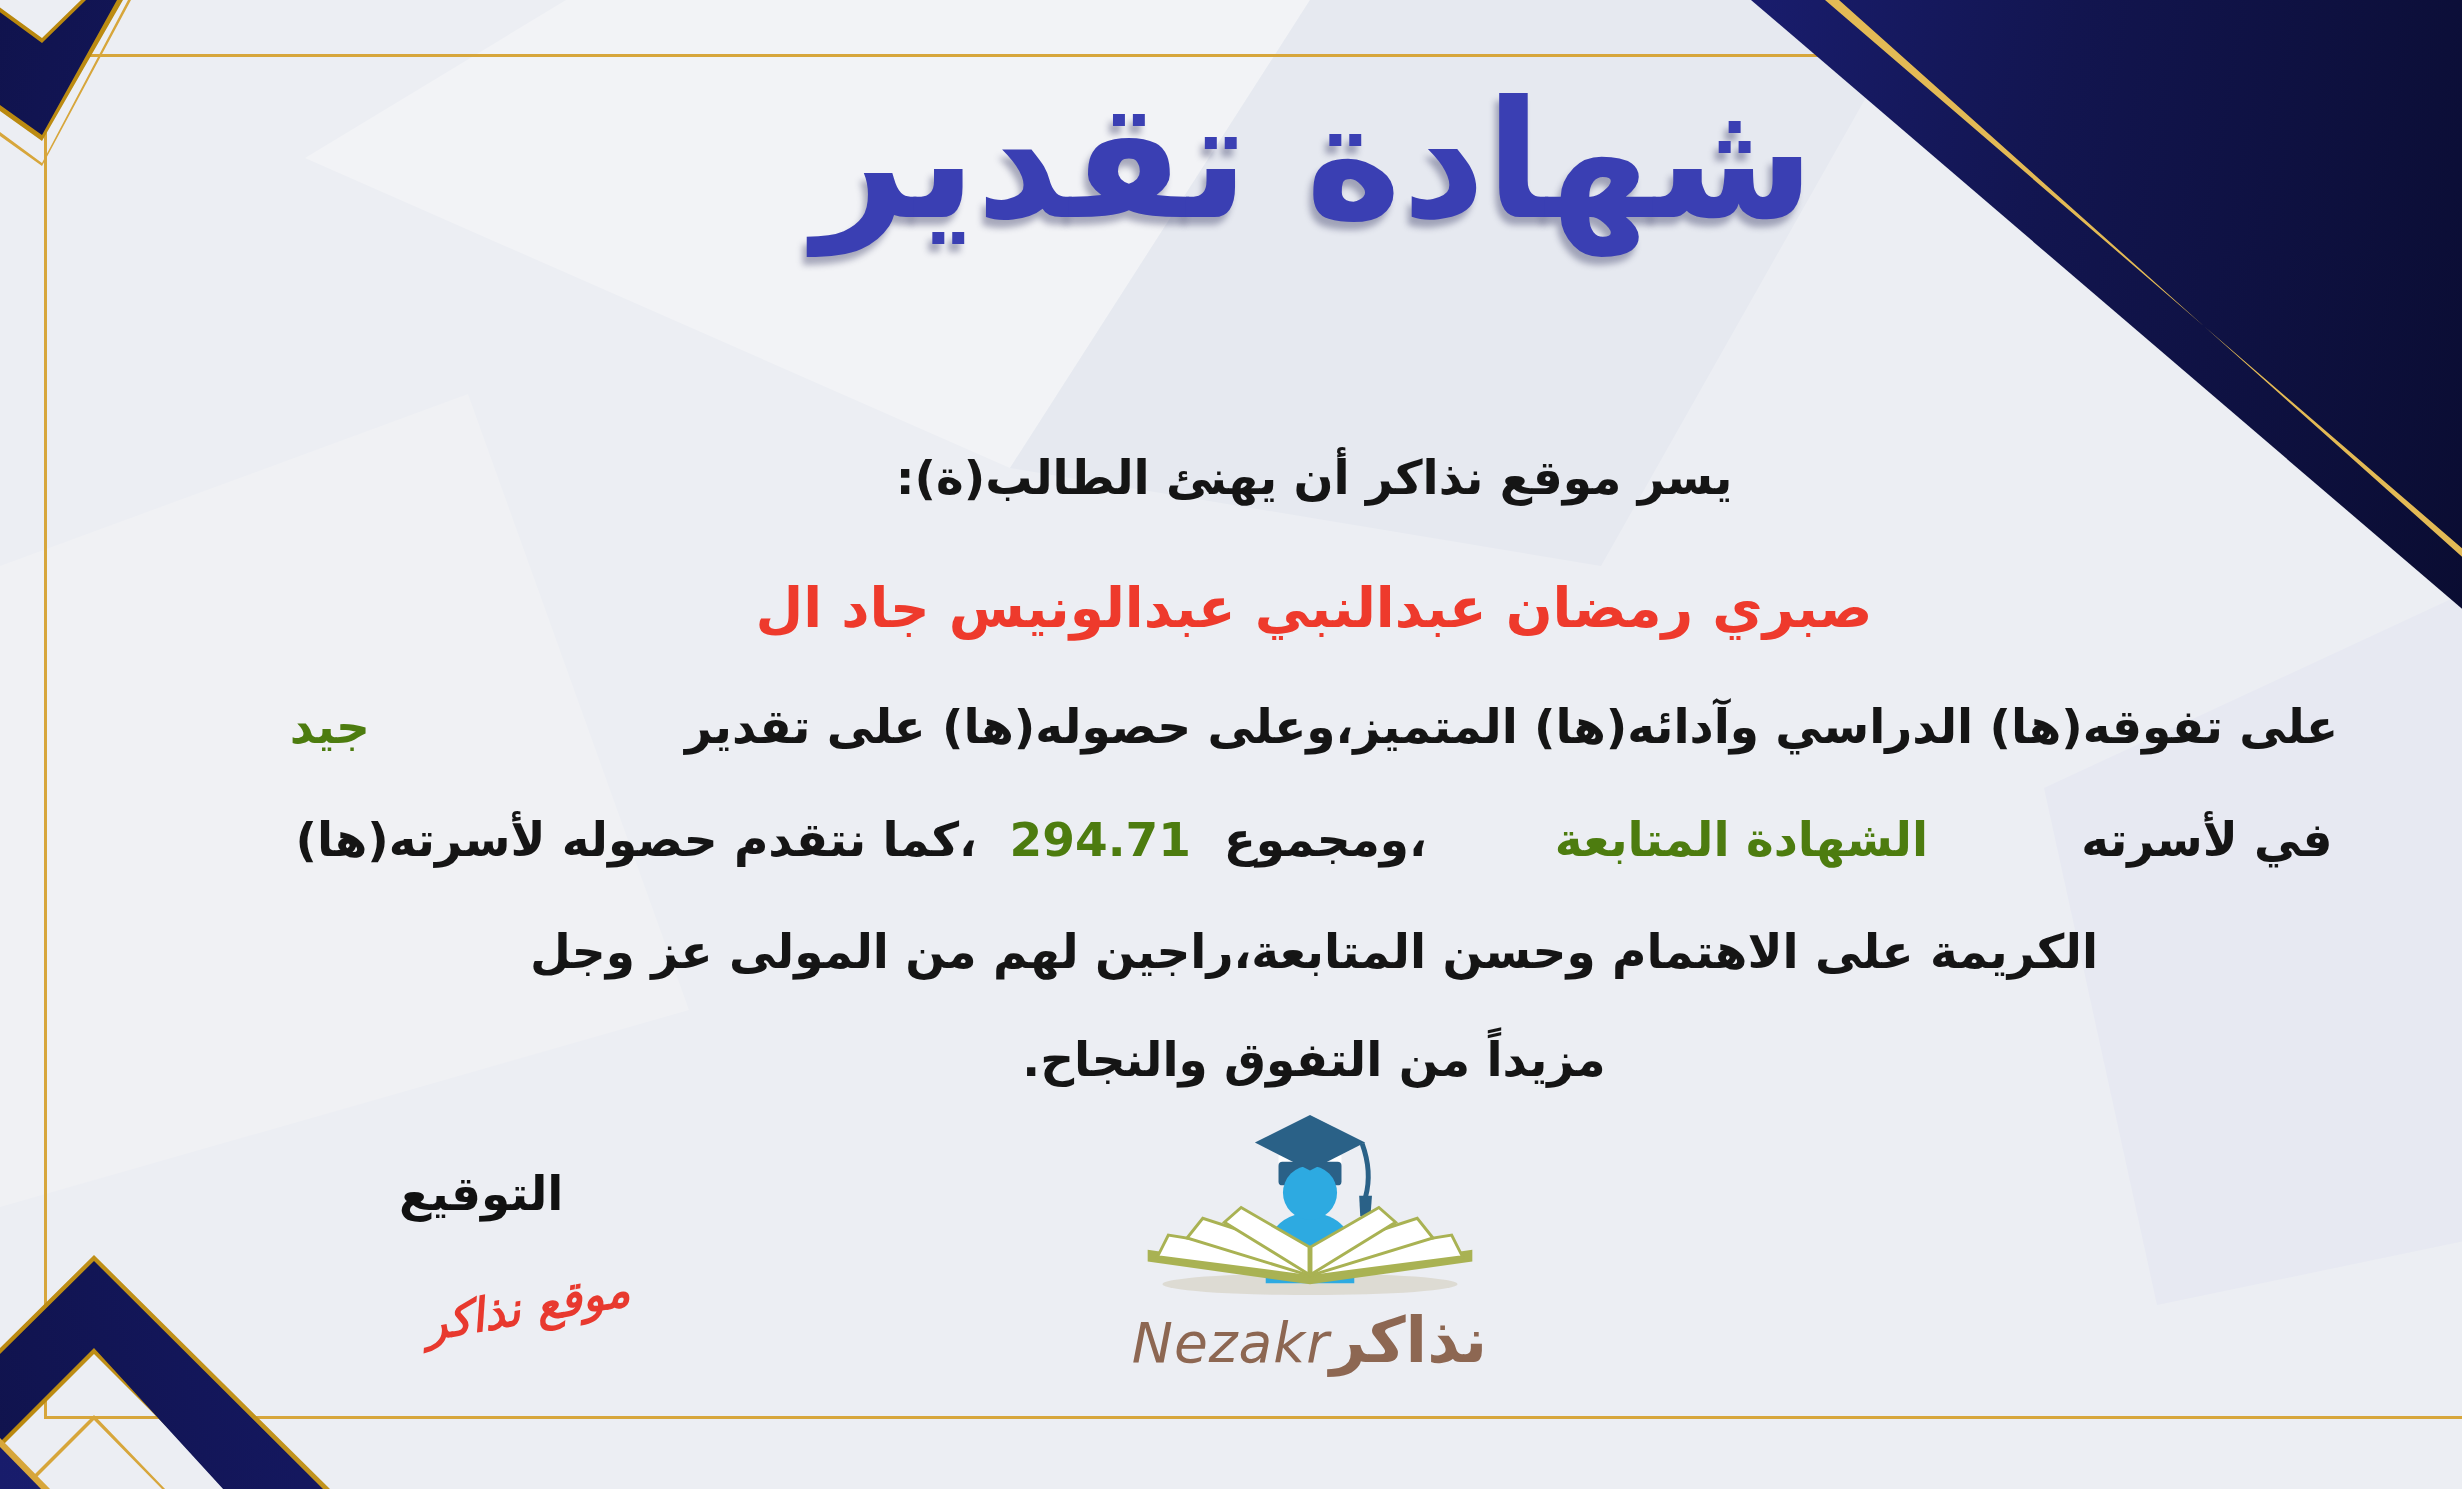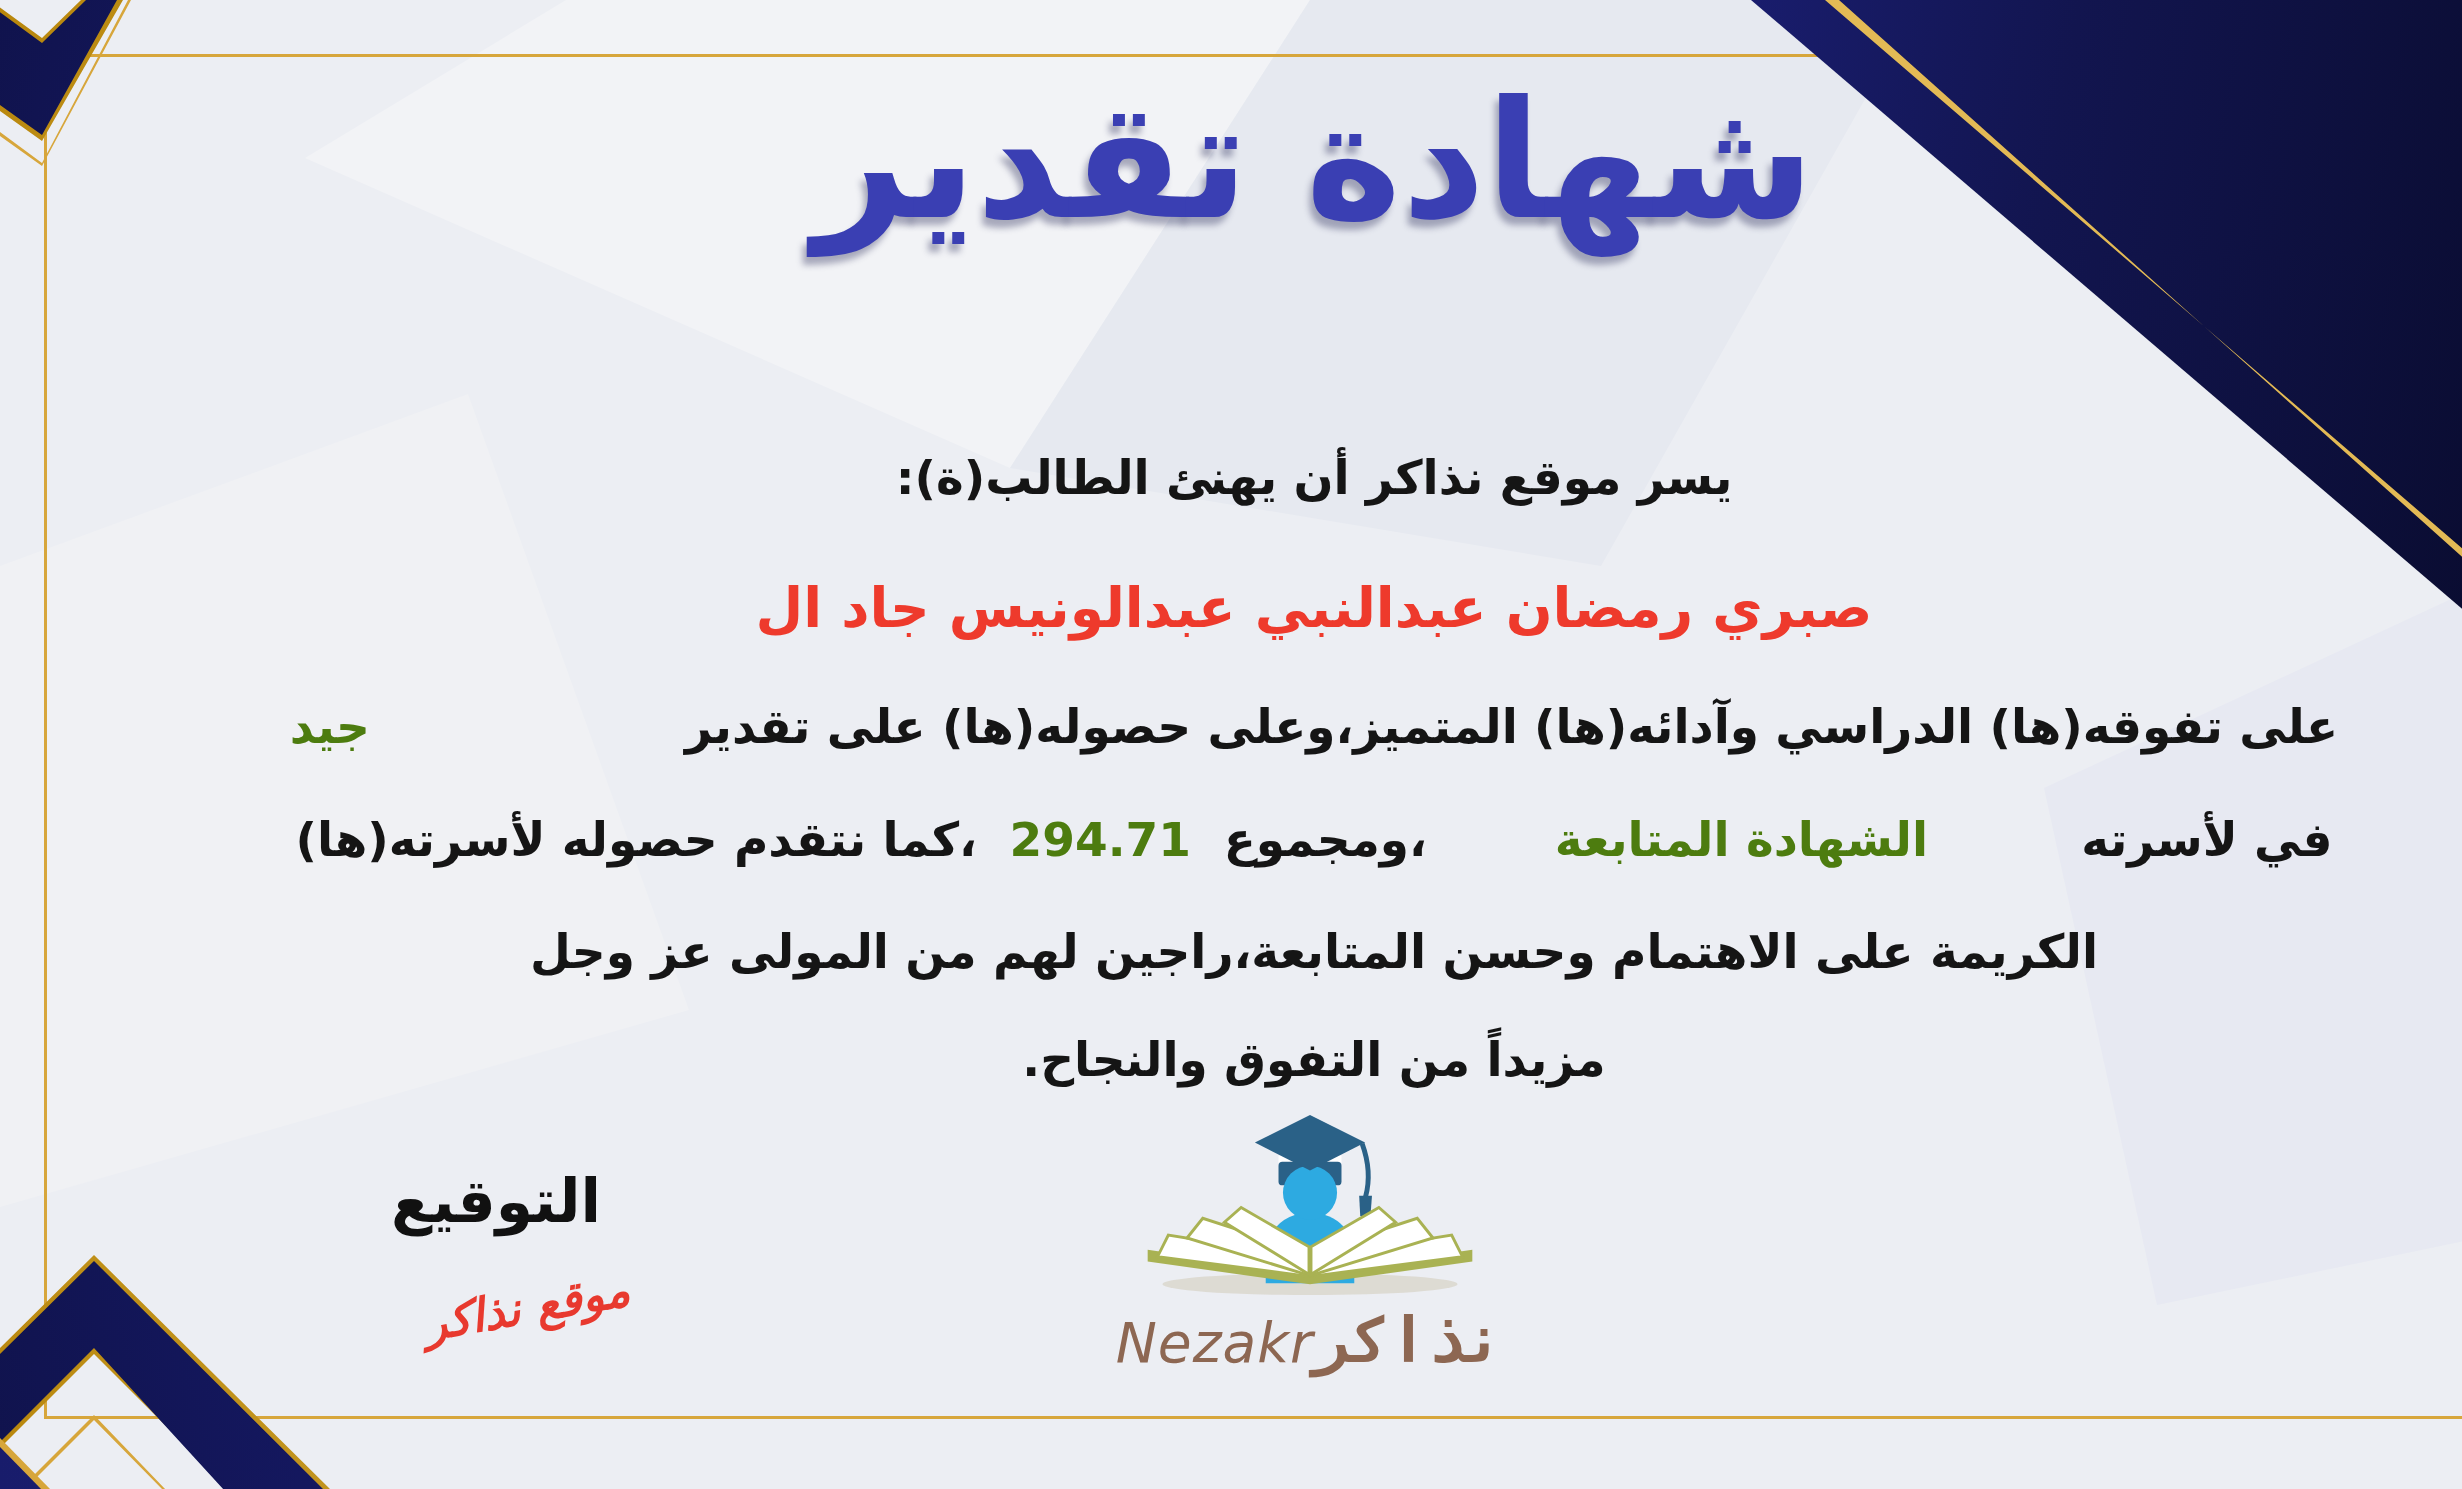--- a/index.html
+++ b/index.html
@@ -60,34 +60,34 @@
     font-size:47px;font-weight:700;color:#151515;line-height:1.35;}
   .line .red{color:#4d7c0f;}
   .gap{display:inline-block;height:1px;}
   .g700{width:315px;} .g300{width:153px;} .g260{width:128px;}
   .l1{top:446px;}
   .name{top:571px;font-size:55px;color:#ee3a2c;}
   .l3{top:695px;}
   .l4{top:808px;}
   .l5{top:920px;}
   .l6{top:1028px;}
-  .sig-label{position:absolute;left:391px;top:1166px;font-size:60px;font-weight:700;color:#111;direction:rtl;}
+  .sig-label{position:absolute;left:399px;top:1166px;font-size:47px;font-weight:700;color:#111;direction:rtl;}
   .sig-script{
     position:absolute;left:364px;top:1280px;width:325px;text-align:center;
     font-size:46px;font-weight:700;font-style:italic;color:#e8392e;direction:rtl;
     transform:rotate(-10deg);
   }
   
   .logo-art{position:absolute;left:1128px;top:1111px;width:364px;height:192px;}
   .logo-text{
     position:absolute;left:1088px;top:1304px;width:443px;text-align:center;
     color:#8d6752;direction:ltr;white-space:nowrap;
   }
   .logo-text .latin{font-size:55px;font-weight:400;font-style:italic;letter-spacing:1px;}
-  .logo-text .arab{font-size:63px;font-weight:700;font-family:Liberation Mono, monospace;}
+  .logo-text .arab{font-size:63px;font-weight:700;}
 </style>
 </head>
 <body>
 
 <div class="stage">
 
   <div class="shape facetA"></div>
   <div class="shape facetB"></div>
   <div class="shape facetC"></div>
   <div class="shape facetD"></div>

